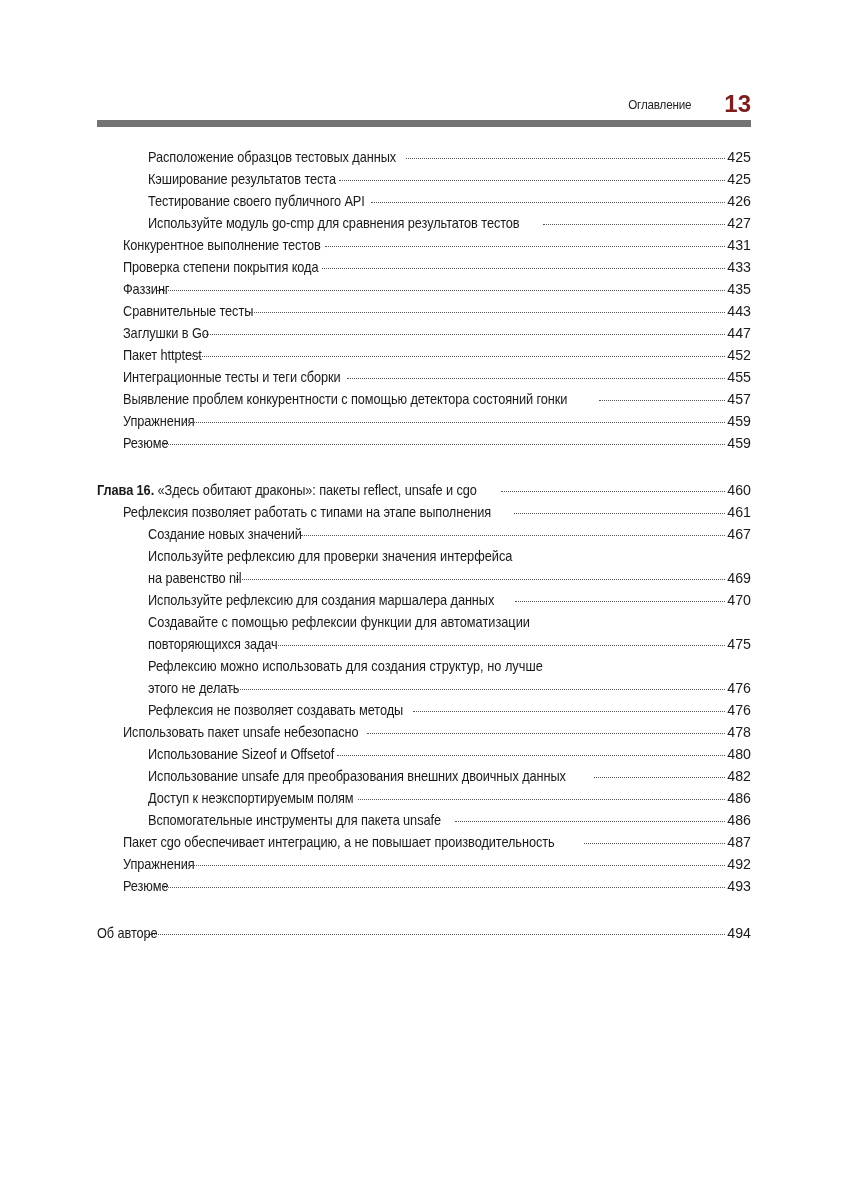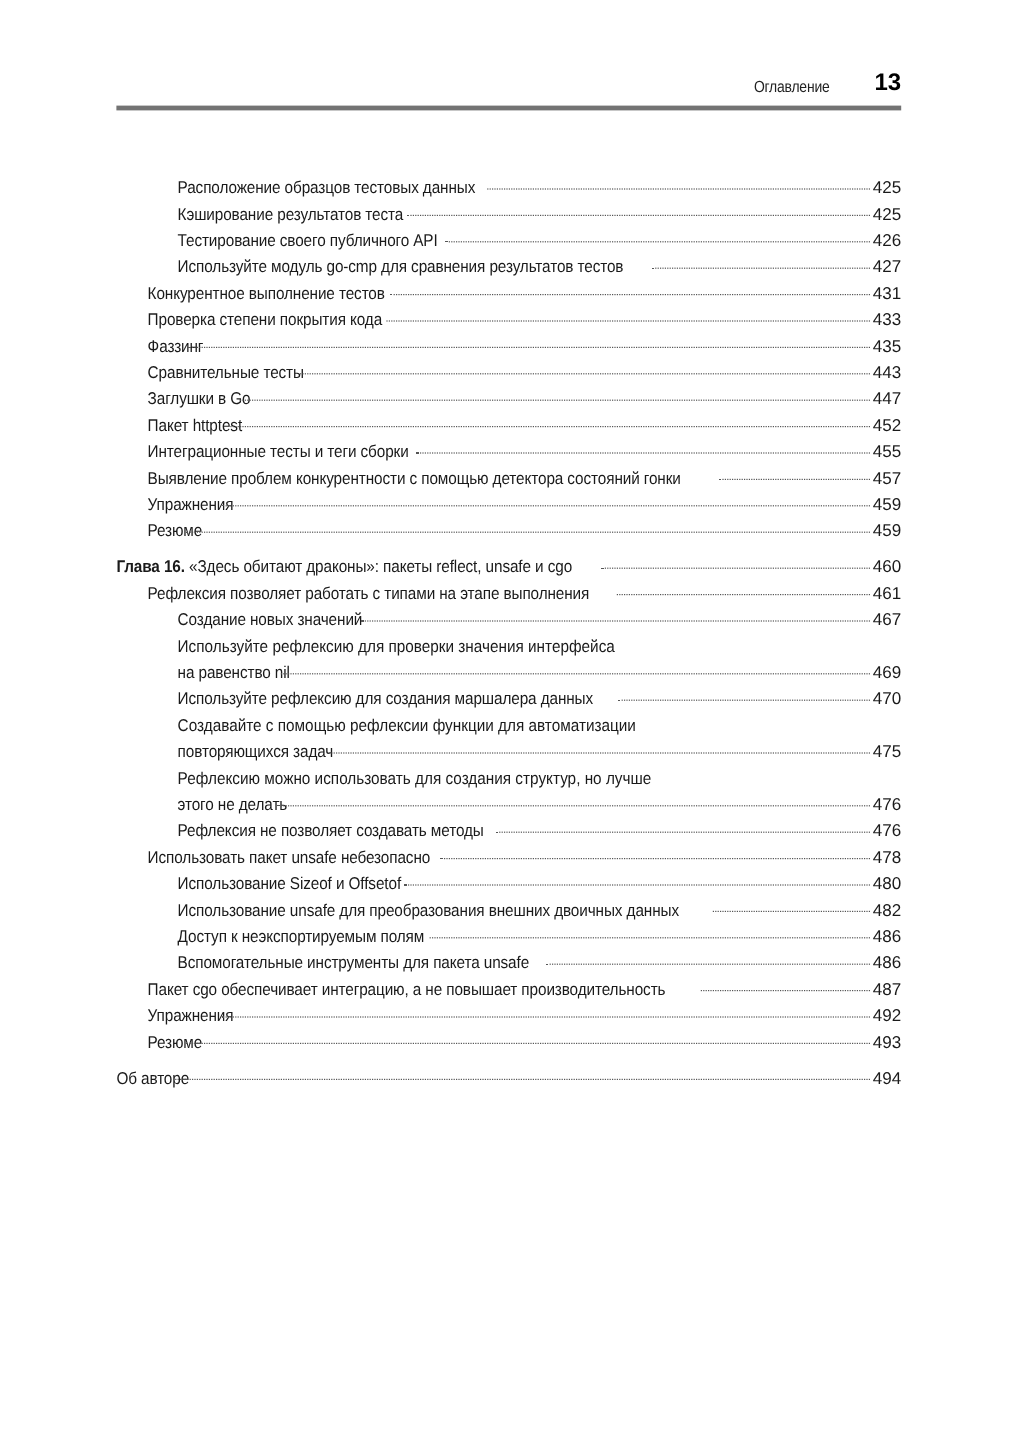--- a/index.html
+++ b/index.html
@@ -11,60 +11,60 @@
       width: 849px;
       height: 1200px;
       position: relative;
       overflow: hidden;
       font-family: "Liberation Sans", "DejaVu Sans", sans-serif;
       color: #1a1a1a;
     }
     .page-header {
       position: absolute;
       left: 97px;
-      top: 58px;
+      top: 90px;
       width: 654px;
       height: 30px;
-      border-bottom: 4px solid #737373;
+      border-bottom: 7px solid #737373;
     }
     .header-title {
       position: absolute;
       right: 60px;
       top: 7px;
       font-size: 13.5px;
       letter-spacing: -0.2px;
       color: #222;
       transform: scaleX(0.86);
       transform-origin: right center;
     }
     .header-page {
       position: absolute;
       right: 0;
       top: 0;
-      font-size: 20px;
+      font-size: 24px;
       font-weight: bold;
-      color: #000000;
+      color: #7f1d1d;
     }
     .toc {
       position: absolute;
       left: 97px;
       top: 146px;
       width: 654px;
     }
     .entry {
       position: relative;
       font-size: 14.2px;
       line-height: 22px;
       height: 22px;
     }
     .entry.multi {
       height: 44px;
     }
     .entry.gap-before {
-      margin-top: 8px;
+      margin-top: 25px;
     }
     .entry.l0 { padding-left: 0; }
     .entry.l1 { padding-left: 26px; }
     .entry.l2 { padding-left: 51px; }
     .row {
       display: flex;
       align-items: baseline;
       white-space: nowrap;
     }
     .label {

